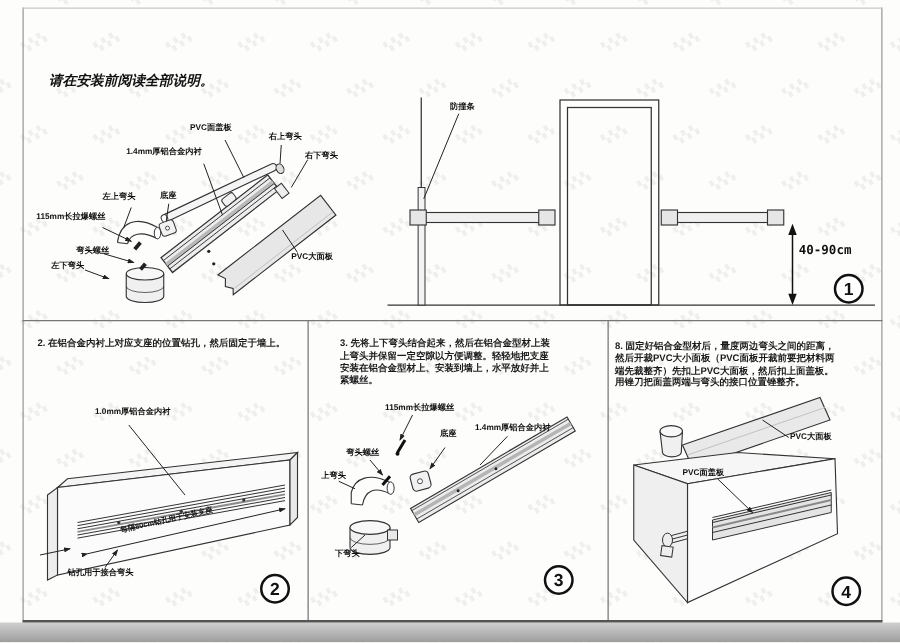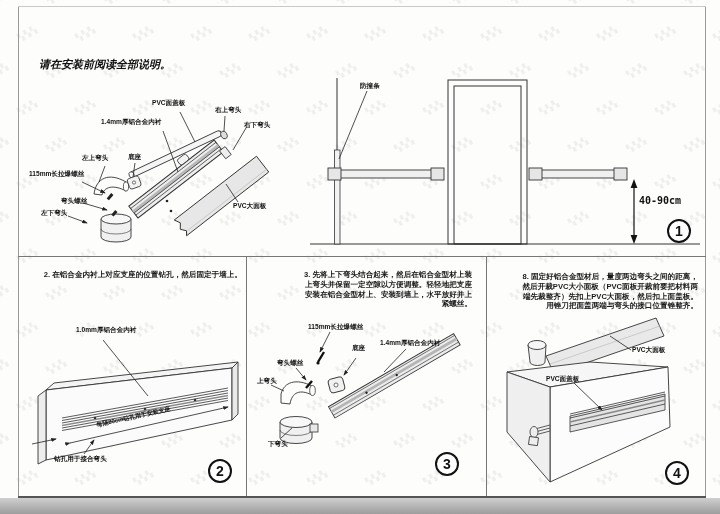--- a/index.html
+++ b/index.html
@@ -4,21 +4,21 @@
 <style>
   html,body{margin:0;padding:0;}
   body{font-family:"Liberation Sans", sans-serif;}
   .page{position:relative;width:720px;height:514px;background:#fdfdfc;overflow:hidden;}
   .wm{position:absolute;inset:0;pointer-events:none;z-index:0;}
   .wm span{position:absolute;font-size:8px;color:#000;opacity:0.05;transform:rotate(-30deg);white-space:nowrap;letter-spacing:1px;}
   .bline{position:absolute;background:#9a9a9a;z-index:2;}
   .title{position:absolute;left:38px;top:16px;font-size:24px;font-weight:800;color:#0c0c0c;letter-spacing:1px;z-index:3;}
   .intro{position:absolute;left:39px;top:57px;font-size:11px;font-weight:700;color:#111;z-index:3;font-style:italic;}
   .ptext{position:absolute;font-size:8.2px;line-height:9.8px;font-weight:600;color:#1a1a1a;white-space:pre-line;z-index:3;}
-  .cell{position:absolute;z-index:2;text-align:right;}
+  .cell{position:absolute;z-index:2;}
   .diag{position:absolute;z-index:2;}
   .diag svg, .cell svg{position:absolute;left:0;top:0;}
   .lbl{position:absolute;font-size:6.6px;font-weight:600;color:#111;white-space:nowrap;z-index:4;line-height:7px;}
   .dim{position:absolute;font-size:10px;font-weight:700;font-family:"DejaVu Sans Mono", monospace;color:#111;z-index:4;}
   .circ{position:absolute;width:24px;height:24px;border:2px solid #111;border-radius:50%;box-sizing:border-box;
         font-size:14px;font-weight:700;color:#111;display:flex;align-items:center;justify-content:center;z-index:5;background:rgba(255,255,255,.6);}
   .band{position:absolute;left:0;top:498px;width:720px;height:16px;background:linear-gradient(#cfcfcf,#9d9d9d);z-index:1;}
   .rot{transform-origin:left top;}
 </style>
 </head>

